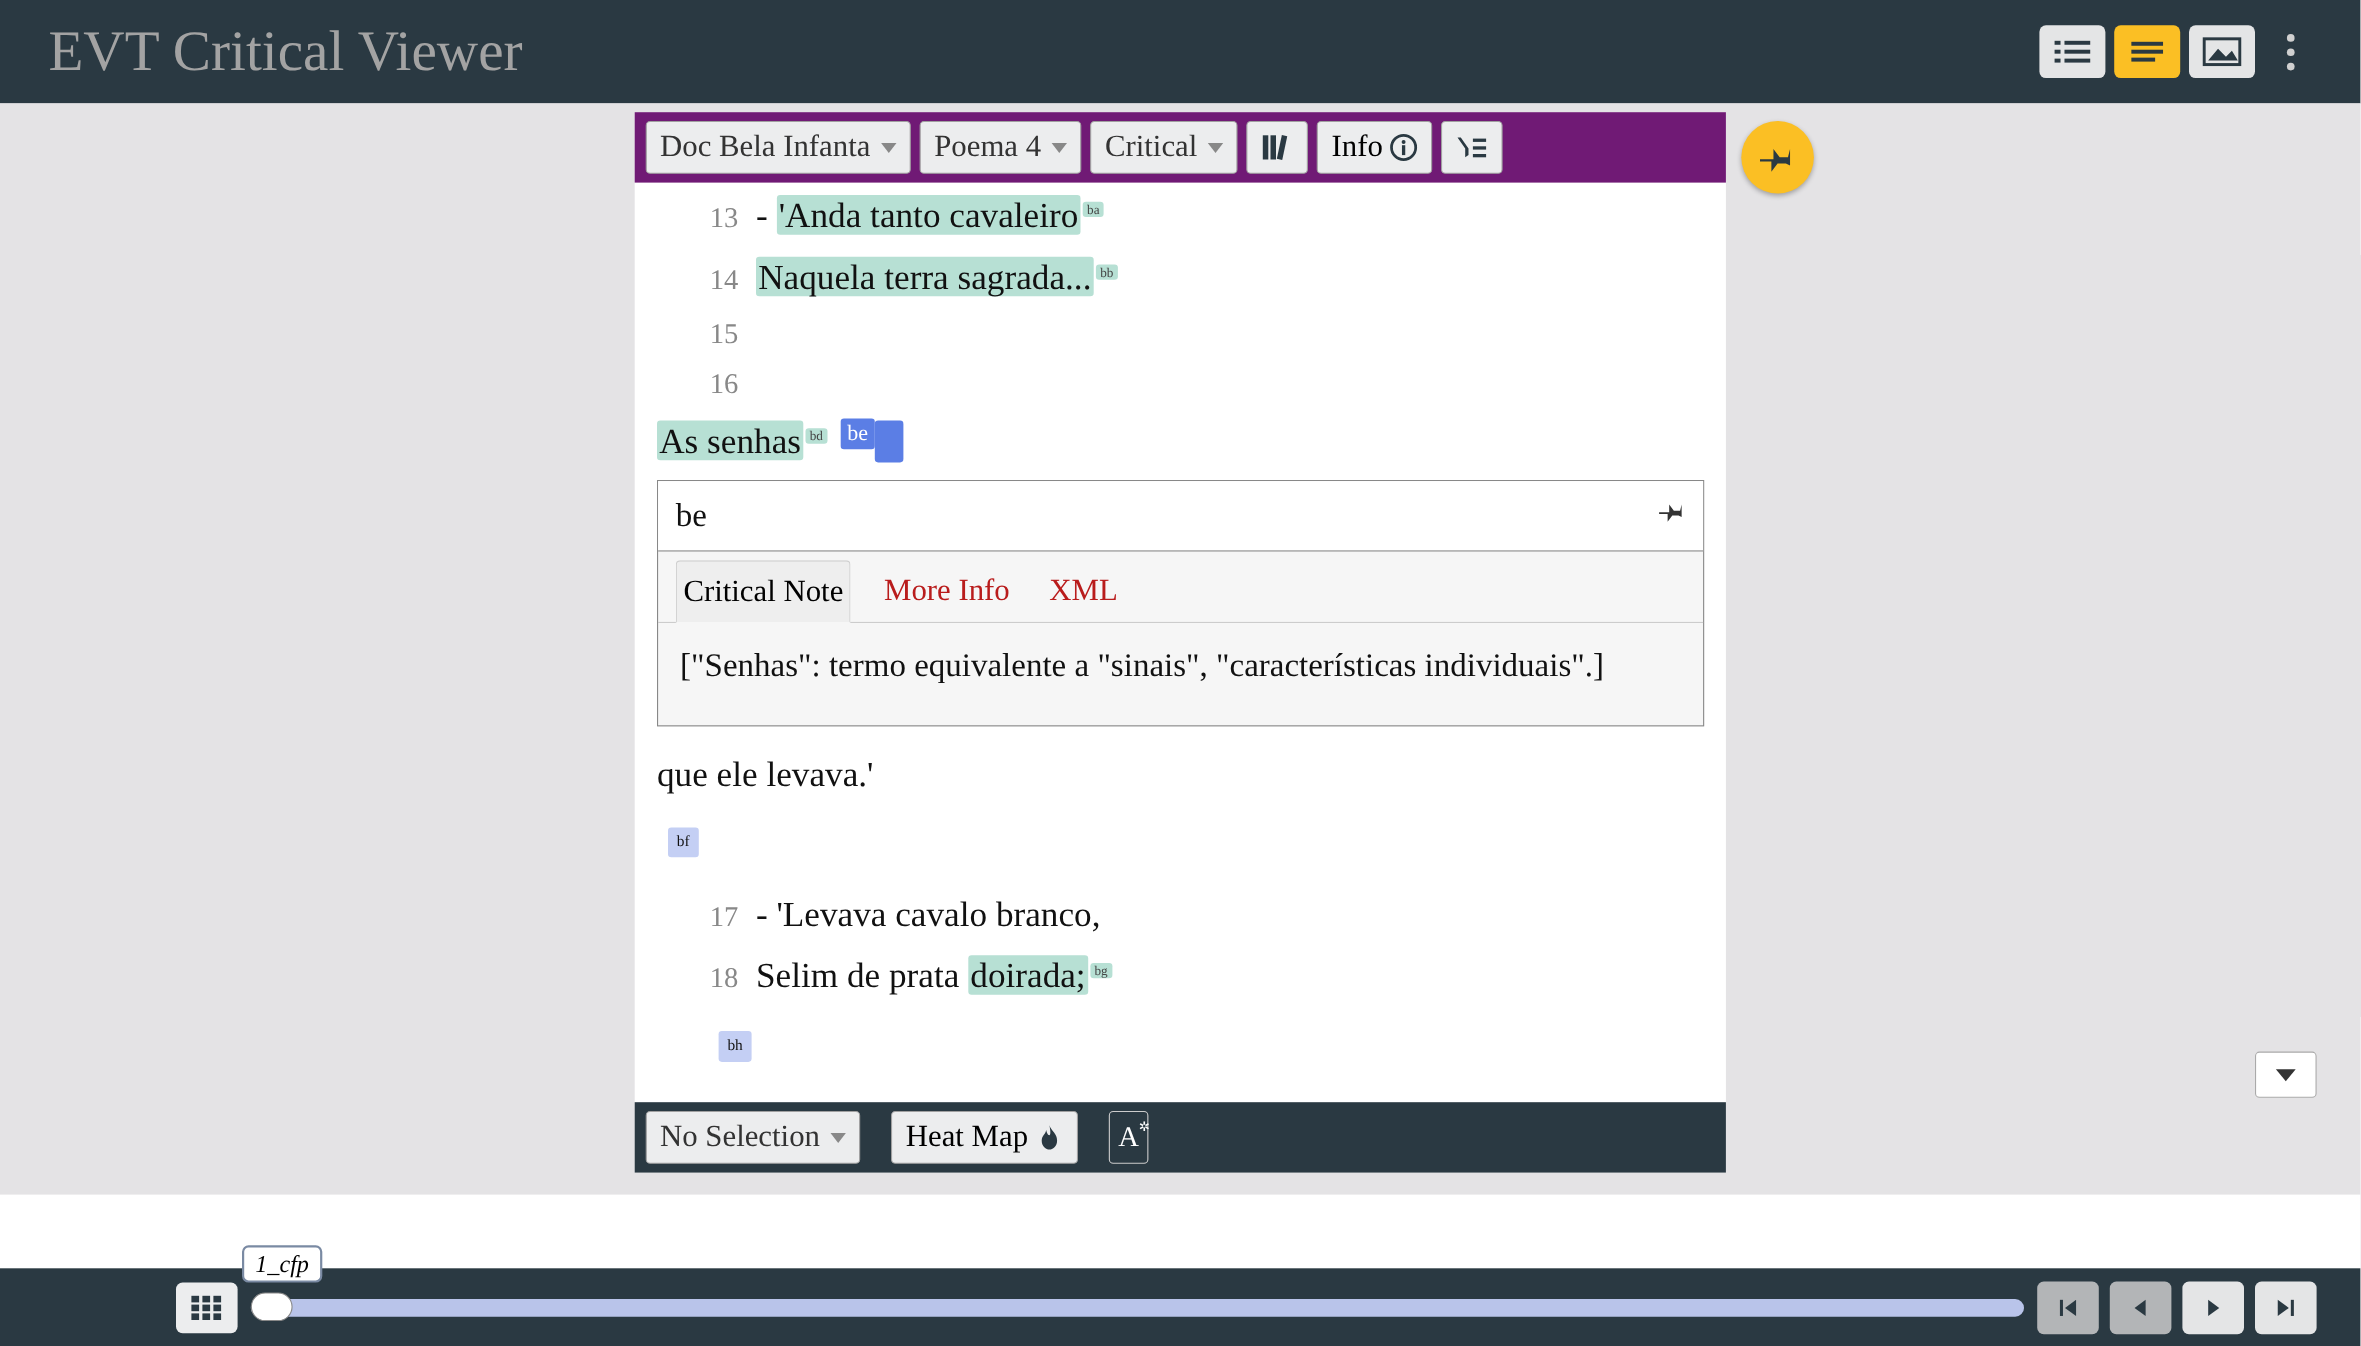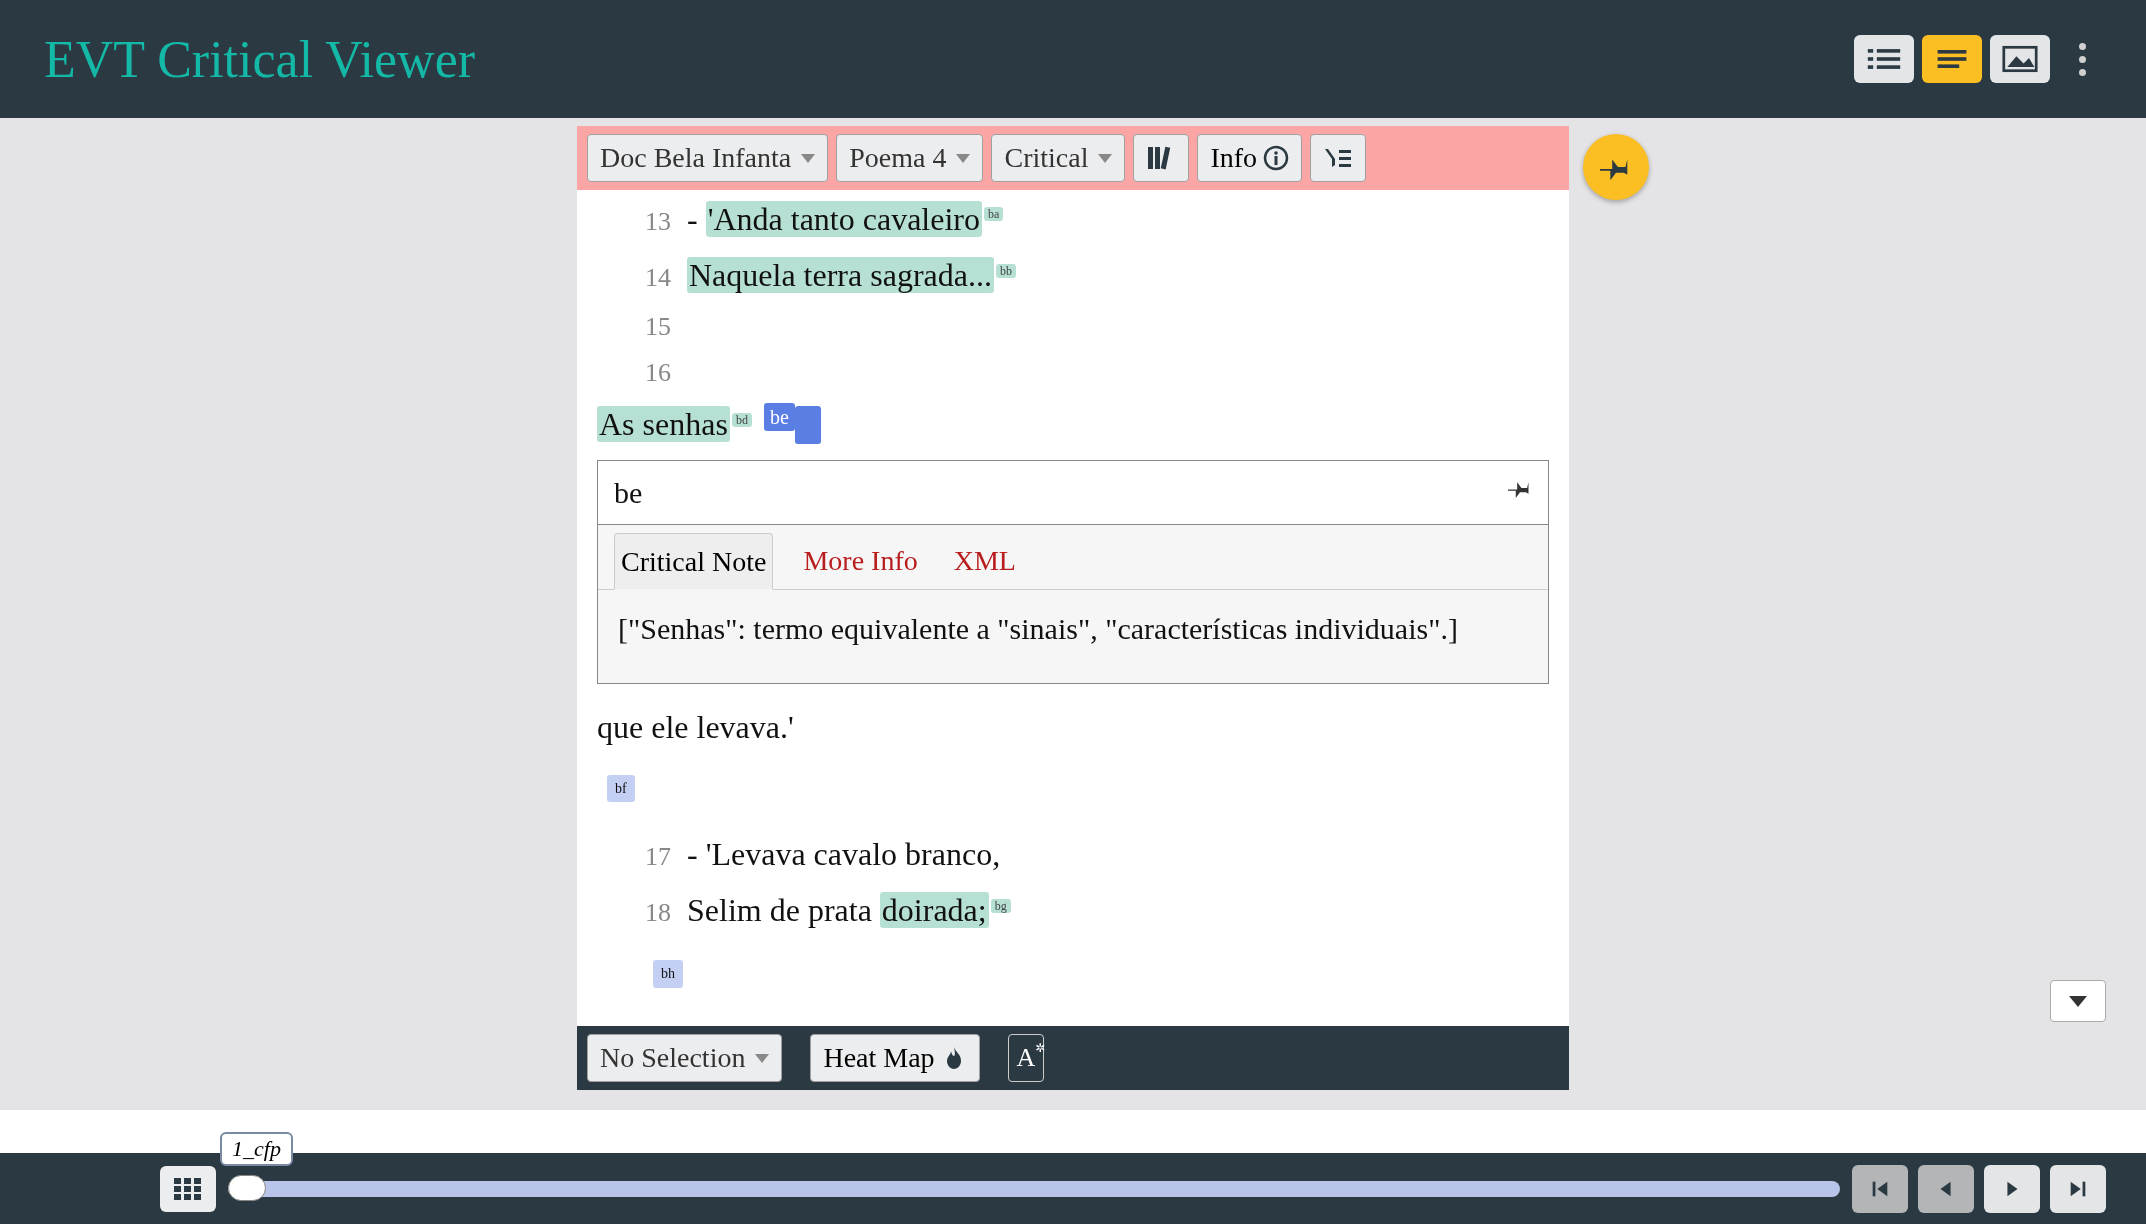--- a/index.html
+++ b/index.html
@@ -6,22 +6,22 @@
 body {
   font-family: Georgia, "Times New Roman", serif;
   background: #fff;
   width: 2146px;
   height: 1224px;
   overflow: hidden;
   position: relative;
 }
 .header {
   background: #2a3942;
-  color: #14b8a6;
-  height: 118px;
+  color: #a3a3a3;
+  height: 94px;
   display: flex;
   align-items: center;
   justify-content: space-between;
   padding: 0 40px 0 44px;
 }
 .header-title {
   font-size: 52px;
   font-weight: normal;
   font-family: Georgia, serif;
 }
@@ -63,21 +63,21 @@
 .panel-outer {
   width: 992px;
   position: relative;
 }
 .panel {
   width: 100%;
   background: #fff;
   position: relative;
 }
 .panel-toolbar {
-  background: #fca5a5;
+  background: #701a75;
   padding: 8px 10px;
   display: flex;
   gap: 8px;
   align-items: center;
 }
 .selector {
   background: #ecedee;
   border: 1px solid #a0a0a0;
   border-radius: 4px;
   padding: 4px 12px;

